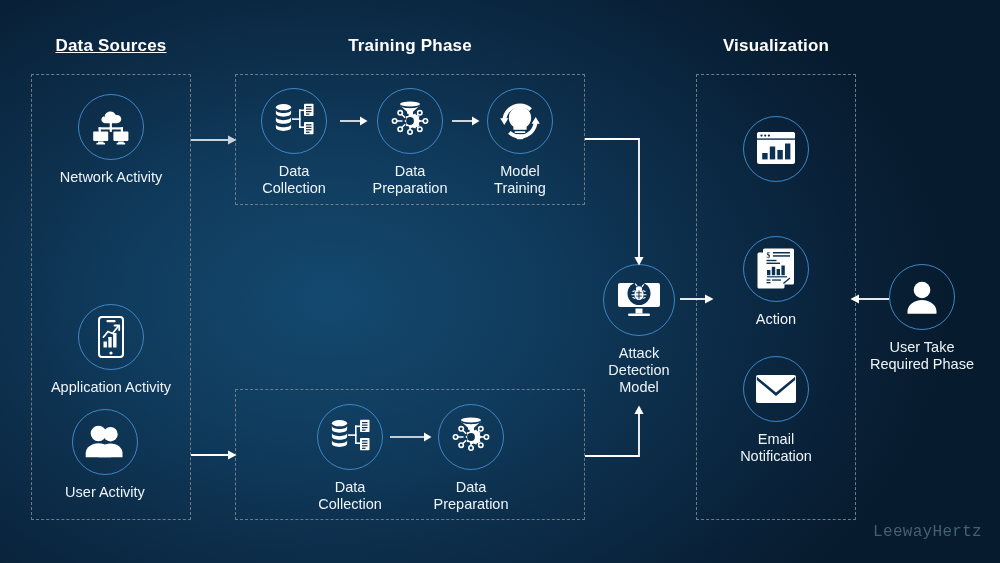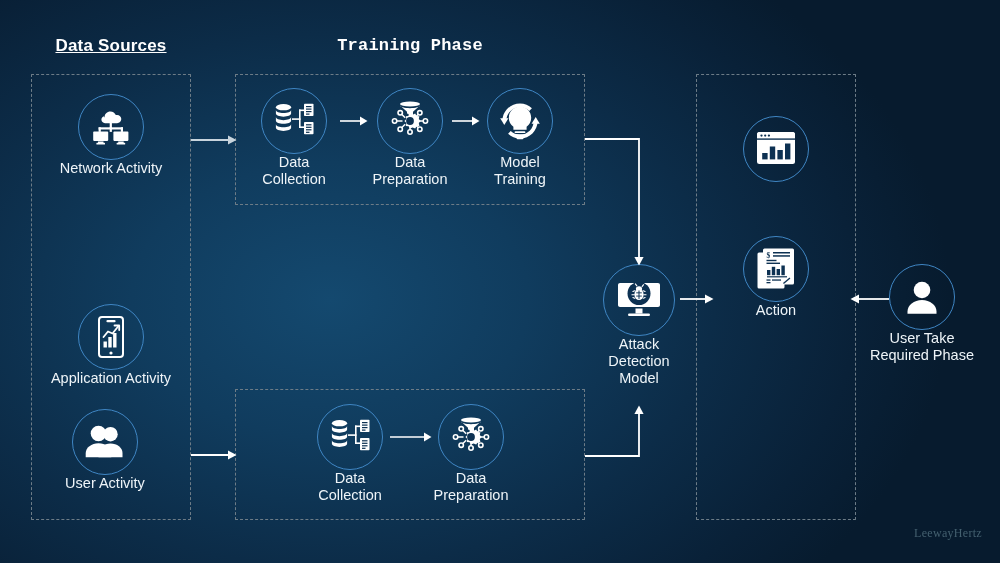--- a/index.html
+++ b/index.html
@@ -31,44 +31,46 @@
   
   .node { position:absolute; text-align:center; }
   .circ {
     border-radius:50%;
     border:1.5px solid #3f86c4;
     display:flex; align-items:center; justify-content:center;
     margin:0 auto;
     background:transparent;
   }
   .node .lbl {
+    margin-top:9px;
     color:#eef4f8;
     font-size:14.5px;
     line-height:17px;
     white-space:pre-line;
   }
   svg { display:block; }
   
   .conn { position:absolute; }
   .watermark {
     position:absolute; right:18px; bottom:22px;
-    font-family:Liberation Serif, serif;
-    font-size:12px; color:#44606f; letter-spacing:.3px;
+    font-family:Liberation Mono, monospace;
+    font-size:16px; color:#44606f; letter-spacing:.3px;
   }
 </style>
 </head>
 <body>
 
 <div id="stage">
 
   <div class="sec-head" style="left:31px; top:36px; width:160px;text-decoration:underline;">Data Sources</div>
 
-  <div class="sec-head" style="left:235px; top:36px; width:350px;font-family:Liberation Mono, monospace;">Training Phase</div>
-
-
+  <div class="sec-head" style="left:235px; top:36px; width:350px;">Training Phase</div>
+
+
+  <div class="sec-head" style="left:696px; top:36px; width:160px;">Visualization</div>
 
   <div class="dash-box" style="left:31px; top:74px; width:160px; height:446px;"></div>
   <div class="dash-box" style="left:235px; top:74px; width:350px; height:131px;"></div>
   <div class="dash-box" style="left:235px; top:389px; width:350px; height:131px;"></div>
   <div class="dash-box" style="left:696px; top:74px; width:160px; height:446px;"></div>
 
   <div class="node" style="left:31px; top:94px; width:160px;">
     <div class="circ" style="width:66px;height:66px;">
       <svg width="40" height="38" viewBox="0 0 40 38" fill="#fff">
         <path d="M13.5 9.2c0-3.2 2.6-5.8 5.9-5.8 2.5 0 4.6 1.5 5.4 3.7.4-.1.8-.2 1.3-.2 2.3 0 4.2 1.9 4.2 4.2 0 2.3-1.9 4.1-4.2 4.1H14c-2 0-3.6-1.6-3.6-3.6 0-1.6 1.1-3 2.6-3.4-.03.3-.05.6-.05 1z"></path>
@@ -352,20 +354,30 @@
           <rect x="10.5" y="32.4" width="4" height="1.3"></rect>
           <rect x="16" y="32.4" width="9" height="1.3"></rect>
           <rect x="10.5" y="35" width="4" height="1.3"></rect>
           <path d="M27 36 L33.5 30.5 L34.4 31.4 L27.9 36.9 Z"></path>
         </g>
       </svg>
     </div>
     <div class="lbl">Action</div>
   </div>
 
+  <div class="node" style="left:696px; top:356px; width:160px;">
+    <div class="circ" style="width:66px;height:66px;">
+      <svg width="42" height="32" viewBox="0 0 42 32" fill="#fff">
+        <rect x="1" y="2" width="40" height="28" rx="2"></rect>
+        <path d="M1.8 3.8 L21 19.5 L40.2 3.8 L40.2 7 L21 23 L1.8 7 Z" fill="#0d3152"></path>
+      </svg>
+    </div>
+    <div class="lbl">Email
+Notification</div>
+  </div>
 
   <div class="node" style="left:862px; top:264px; width:120px;">
     <div class="circ" style="width:66px;height:66px;">
       <svg width="38" height="38" viewBox="0 0 38 38" fill="#fff">
         <circle cx="19" cy="12" r="8.3"></circle>
         <path d="M19 22c8 0 14.5 5.2 14.5 11.6v2.2H4.5v-2.2C4.5 27.2 11 22 19 22z"></path>
       </svg>
     </div>
     <div class="lbl">User Take
 Required Phase</div>

